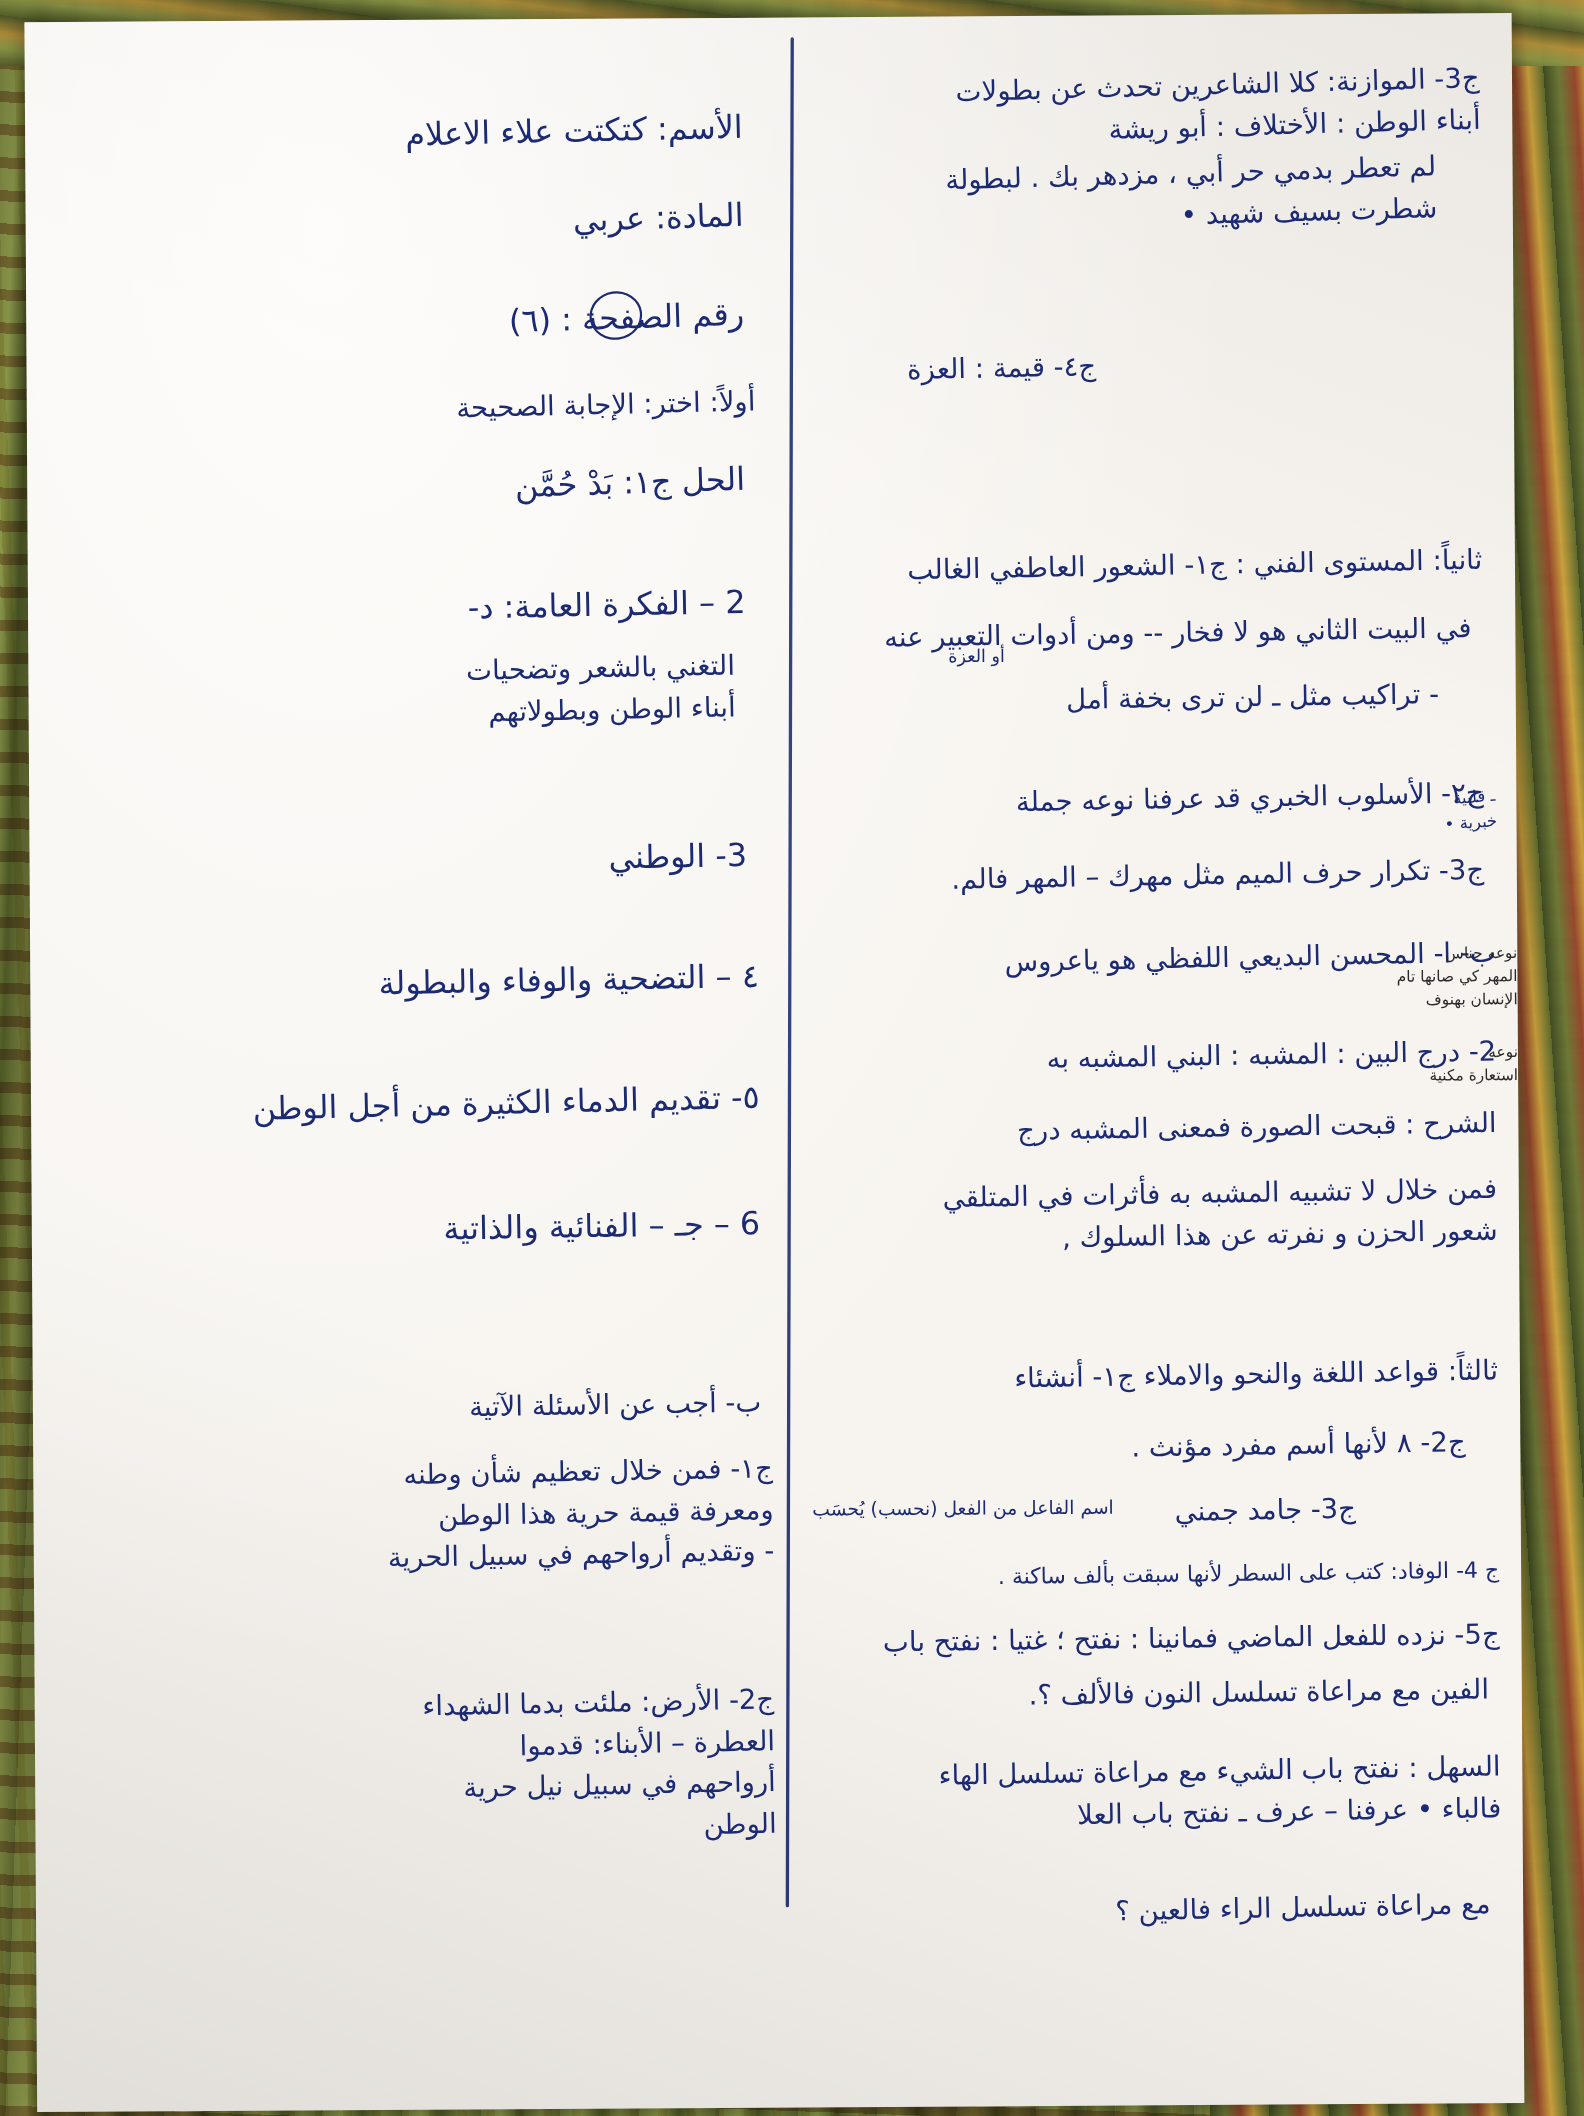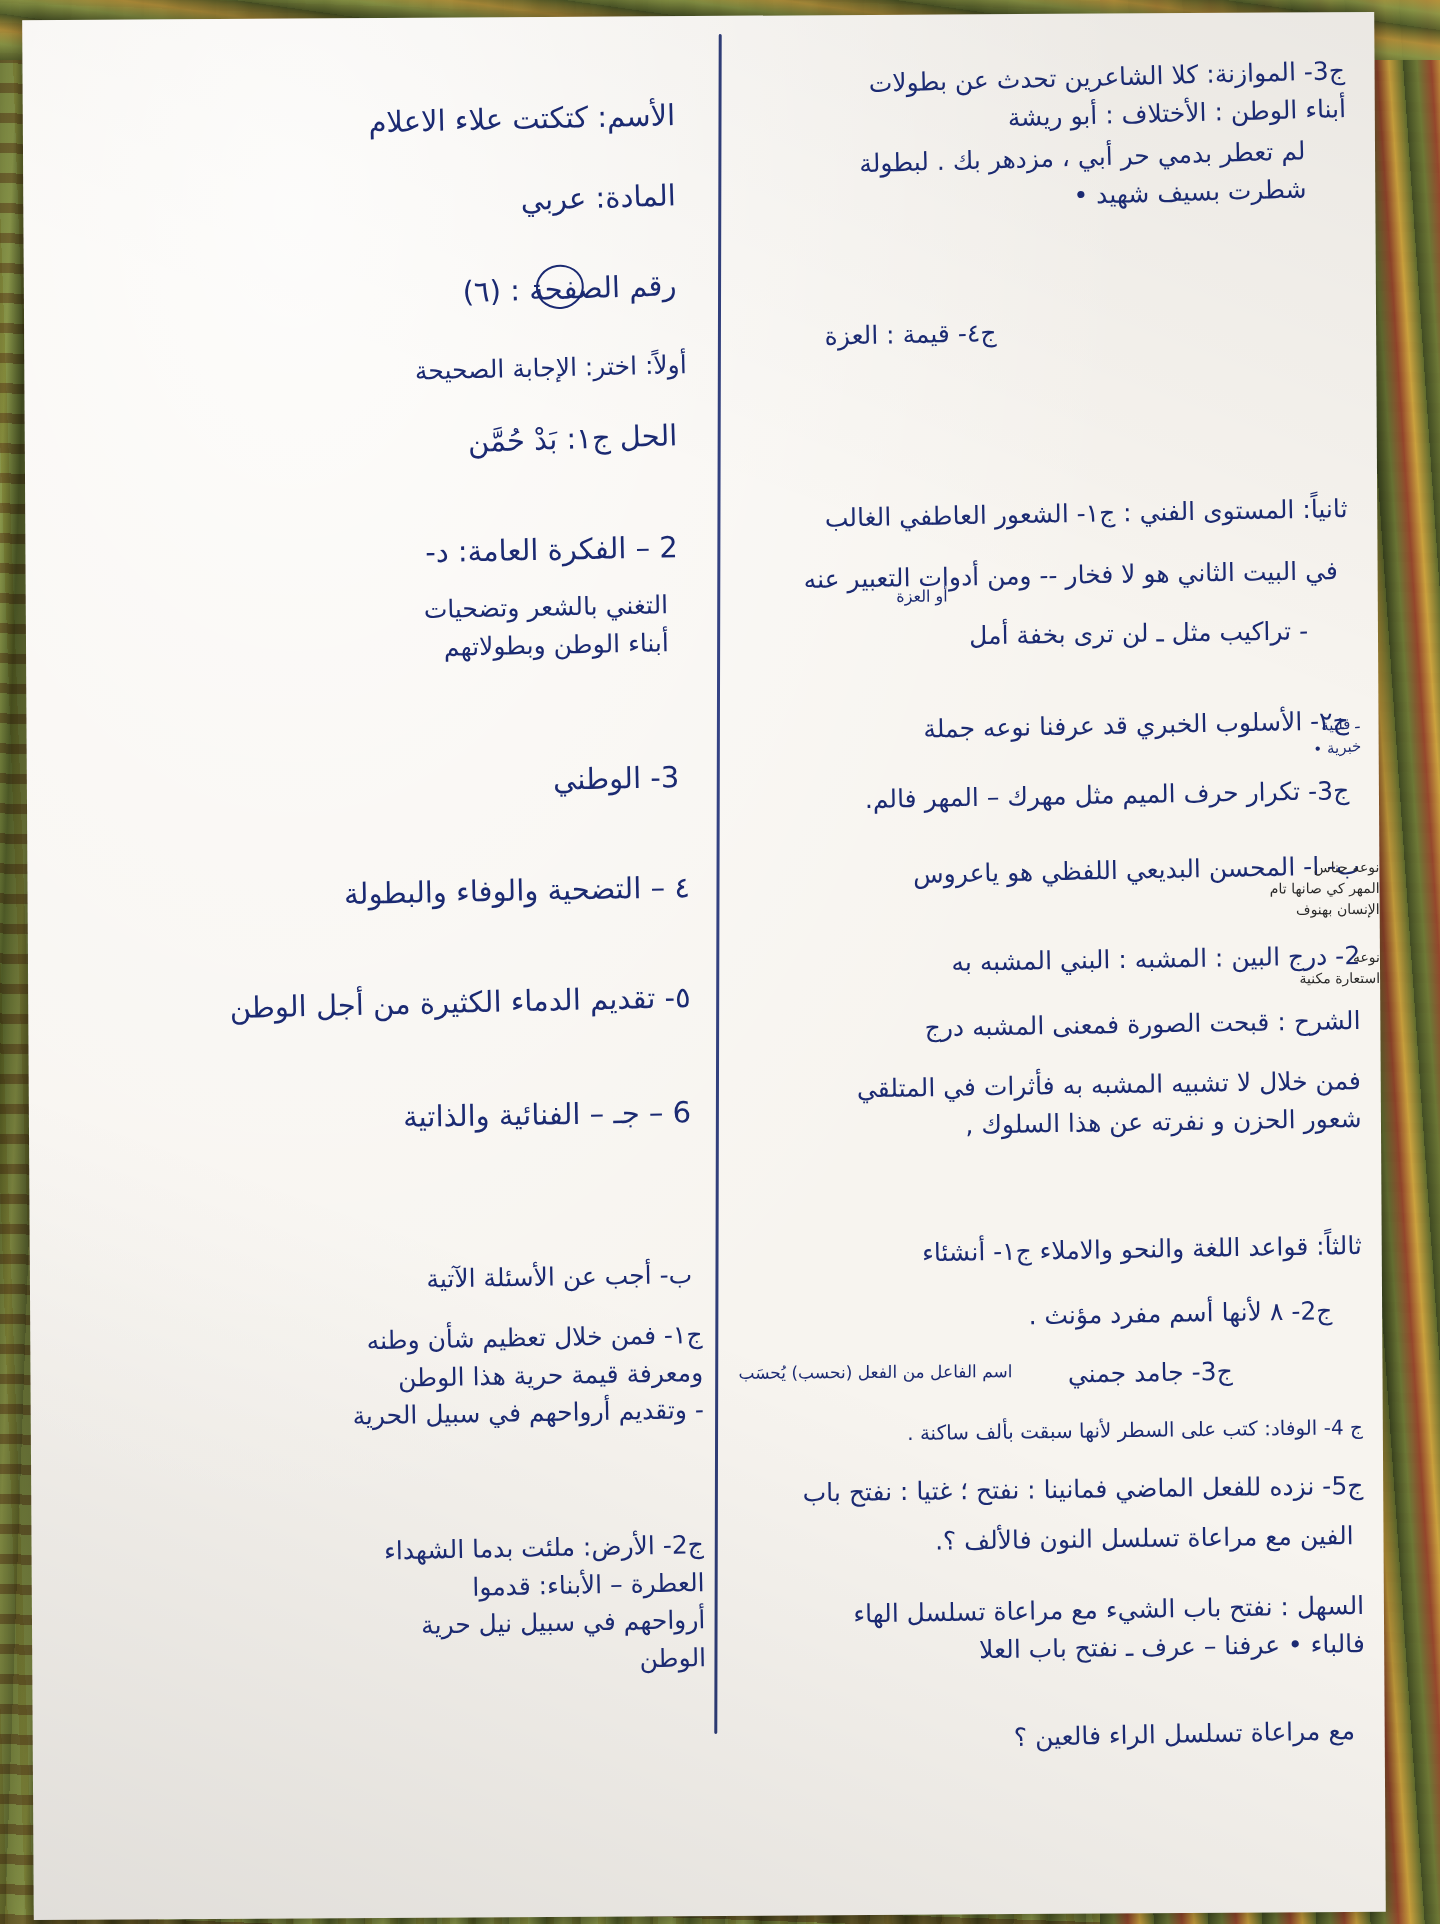--- a/index.html
+++ b/index.html
@@ -136,21 +136,21 @@
   #c-b-head    { top: 1240px;right: 690px; width: 460px; transform: rotate(-0.6deg); }
   #c-b1        { top: 1300px;right: 680px; width: 560px; transform: rotate(-0.7deg); }
   #c-b2        { top: 1510px;right: 680px; width: 580px; transform: rotate(-0.8deg); }
 
   
   #l-q3        { top: 40px;  right: 30px;  width: 640px; transform: rotate(-1.2deg); }
   #l-q3b       { top: 120px; right: 70px;  width: 610px; transform: rotate(-1.3deg); }
   #l-q4        { top: 300px; right: 380px; width: 300px; transform: rotate(-0.8deg); }
   #l-sec2      { top: 478px; right: 30px;  width: 640px; transform: rotate(-0.7deg); }
   #l-sec2b     { top: 540px; right: 40px;  width: 630px; transform: rotate(-0.6deg); }
-  #l-awd       { top: 570px; right: 430px; width: 120px; font-size: 16px; }
+  #l-awd       { top: 570px; right: 430px; width: 120px; font-size: 16px; text-align: center; }
   #l-tarakib   { top: 600px; right: 70px;  width: 560px; transform: rotate(-0.5deg); }
   #l-j2        { top: 690px; right: 30px;  width: 640px; transform: rotate(-0.8deg); }
   #l-j2side    { top: 700px; right: 20px;  width: 120px; font-size: 15px; transform: rotate(-4deg); }
   #l-j3        { top: 760px; right: 30px;  width: 620px; transform: rotate(-0.7deg); }
   #l-b1        { top: 835px; right: 20px;  width: 640px; transform: rotate(-0.8deg); }
   #l-b1side    { top: 845px; right: 0px;   width: 170px; font-size: 14px; color:#2a2a2a; }
   #l-b2        { top: 925px; right: 20px;  width: 640px; transform: rotate(-0.6deg); }
   #l-b2side    { top: 935px; right: 0px;   width: 190px; font-size: 14px; color:#2a2a2a; }
   #l-sharh     { top: 990px; right: 20px;  width: 640px; transform: rotate(-0.6deg); }
   #l-sharh2    { top: 1050px;right: 20px;  width: 640px; transform: rotate(-0.6deg); }

